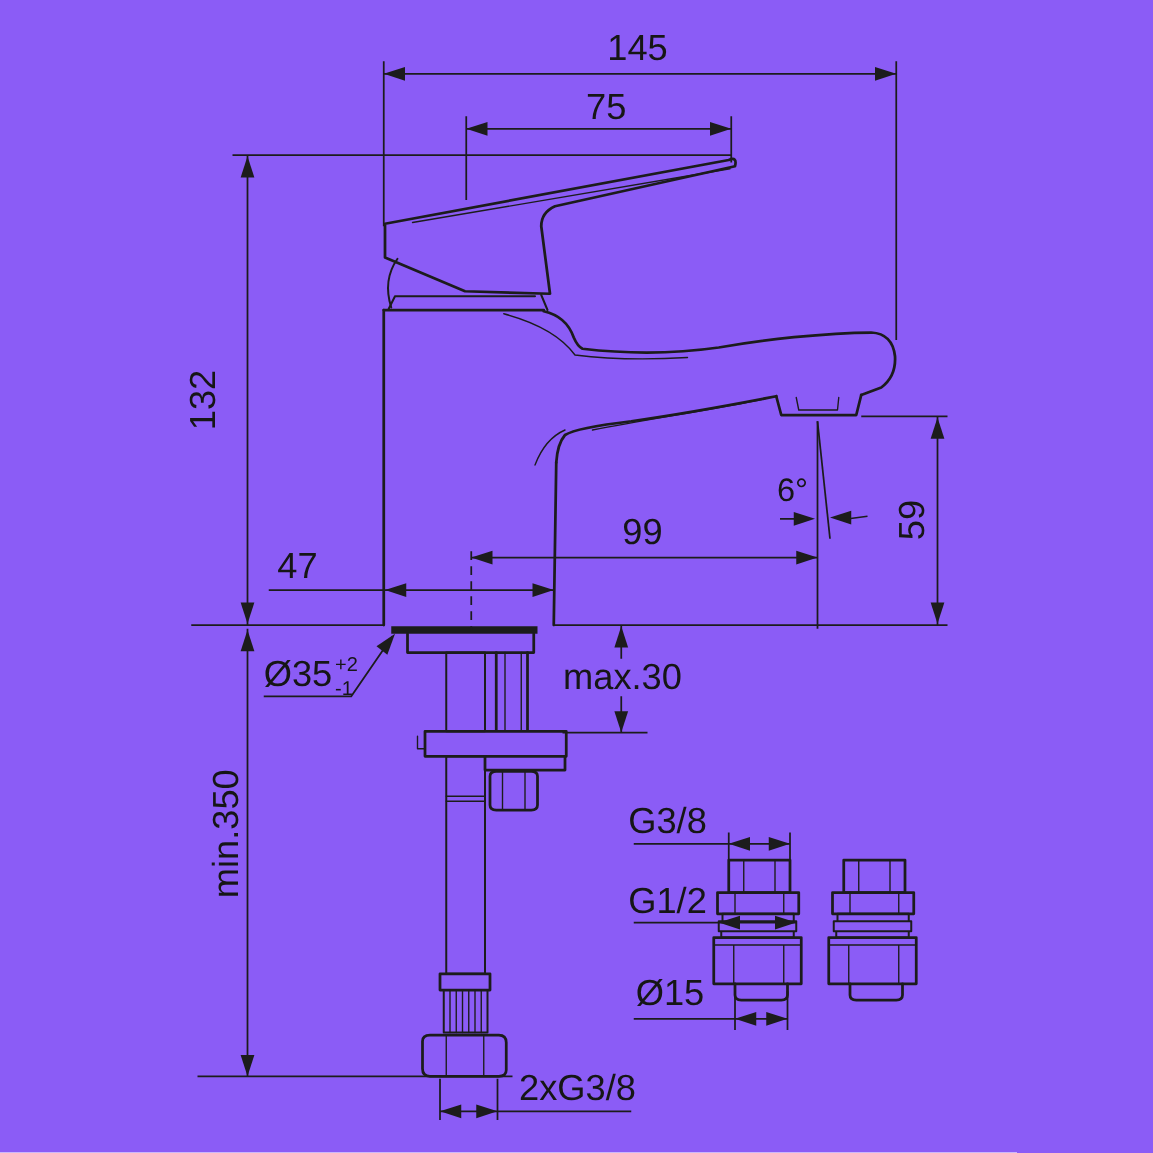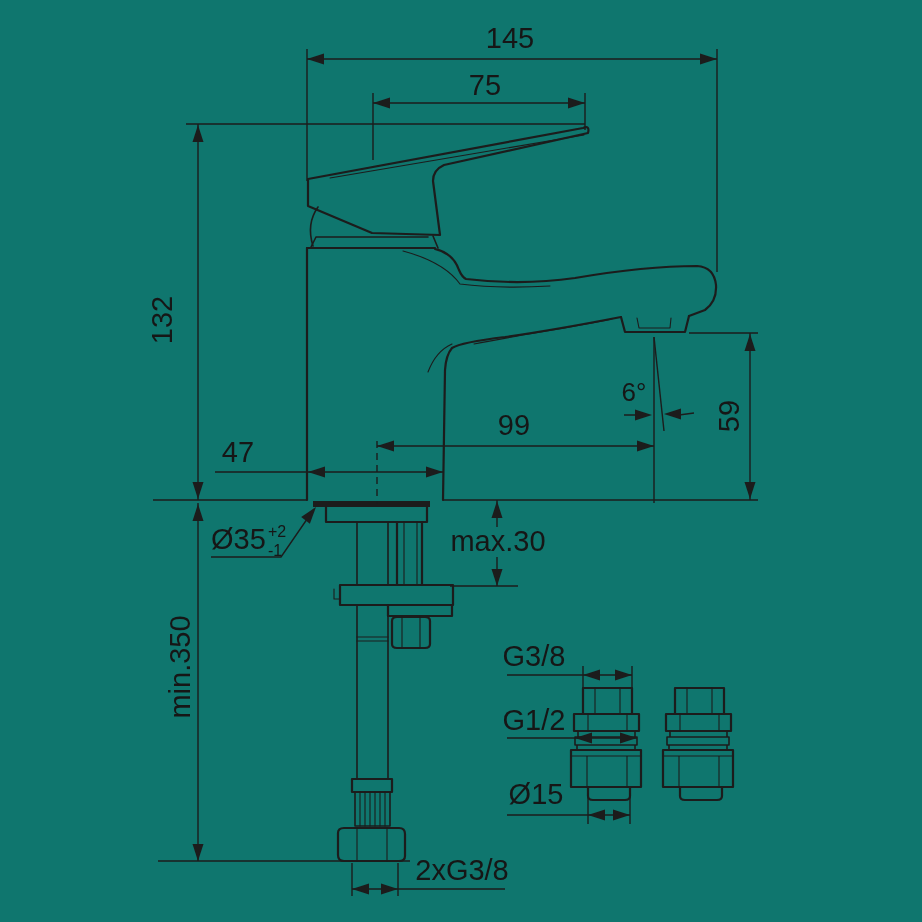--- a/index.html
+++ b/index.html
@@ -1,16 +1,16 @@
 <!DOCTYPE html>
 <html><head>
 <meta charset="utf-8">
 <style>
   html,body{margin:0;padding:0;background:#ffffff;}
-  .stage{width:922px;height:922px;background:#0f766e;position:relative;overflow:hidden;}
+  .stage{width:922px;height:922px;background:#8b5cf6;position:relative;overflow:hidden;}
   svg{display:block;}
   .s2{stroke:#1c1c1c;stroke-width:2.2;fill:none;stroke-linecap:round;stroke-linejoin:round;}
   .s15{stroke:#1c1c1c;stroke-width:1.6;fill:none;stroke-linecap:round;stroke-linejoin:round;}
   .s1{stroke:#1c1c1c;stroke-width:1.1;fill:none;stroke-linecap:round;stroke-linejoin:round;}
   .d{stroke:#1c1c1c;stroke-width:1.4;fill:none;stroke-linecap:butt;}
   .dash{stroke-dasharray:7 5;}
   .blk{fill:#1c1c1c;stroke:none;}
   text{font-family:"Liberation Sans","DejaVu Sans",sans-serif;fill:#161616;}
   .t{font-size:29px;}
   .ts{font-size:16px;}

